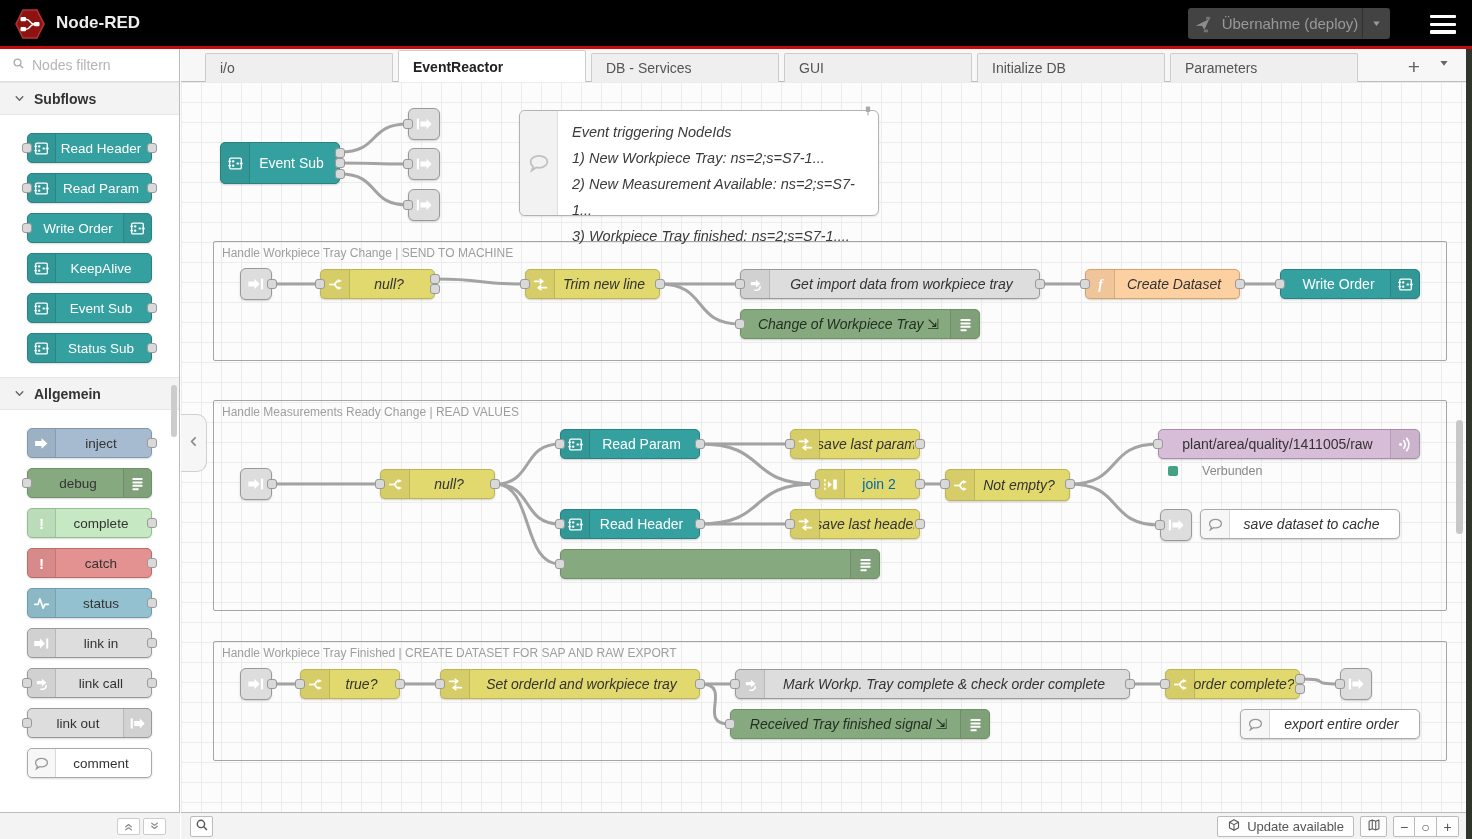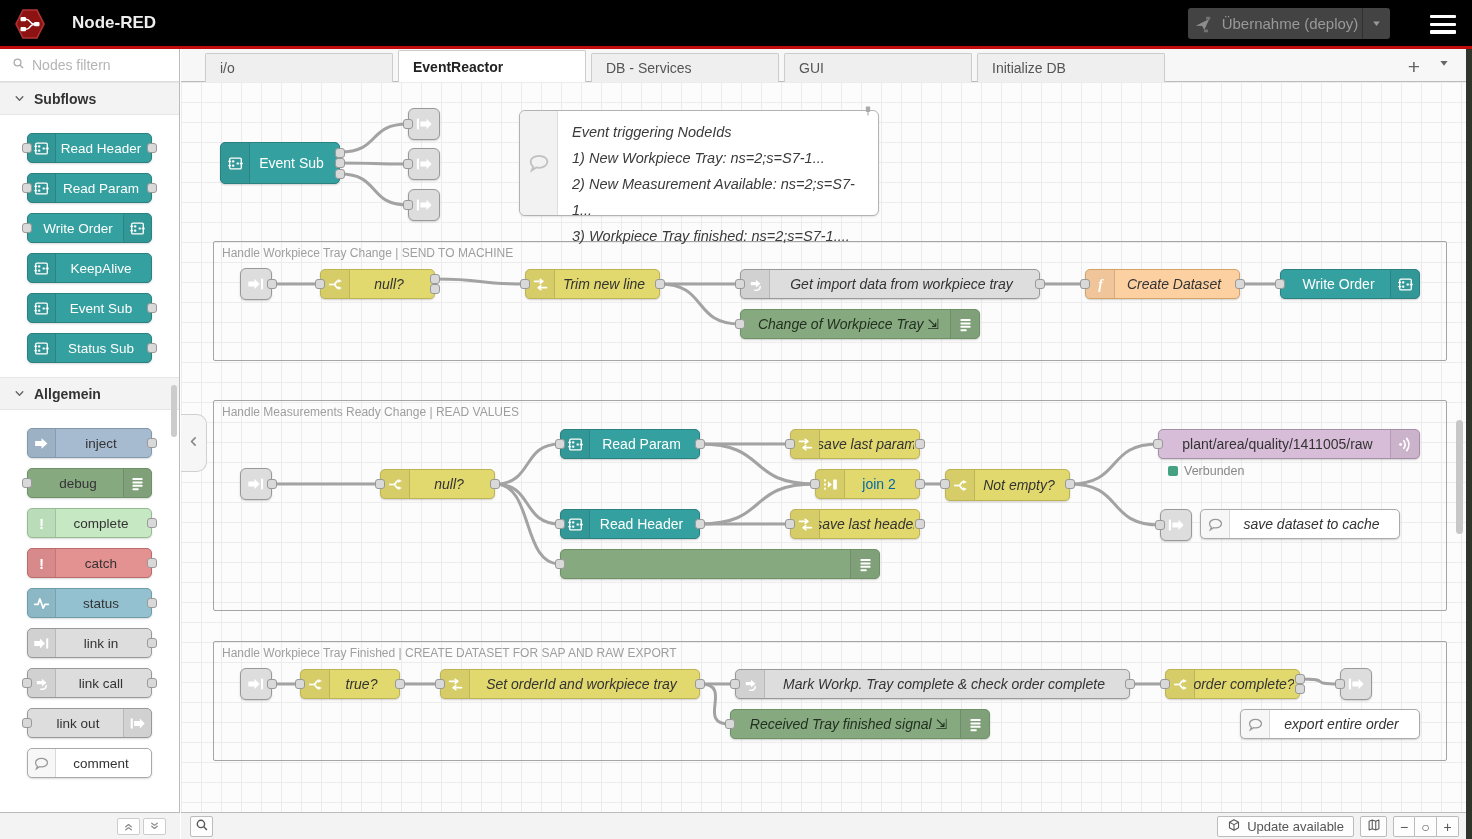--- a/index.html
+++ b/index.html
@@ -3,21 +3,21 @@
 <meta charset="utf-8">
 <style>
   * { box-sizing: border-box; margin: 0; padding: 0; }
   html,body { width:1472px; height:839px; overflow:hidden; }
   body { font-family:"Liberation Sans","DejaVu Sans",sans-serif; background:#fff; position:relative; }
 
   
   .header { position:absolute; left:0; top:0; width:1472px; height:49px; background:#000;
             border-bottom:3px solid #c20b0b; }
   .logo { position:absolute; left:15px; top:8px; width:30px; height:32px; }
-  .brand { position:absolute; left:56px; top:13px; color:#eee; font-size:17px; font-weight:bold;margin-left:16px; }
+  .brand { position:absolute; left:56px; top:13px; color:#eee; font-size:17px; font-weight:bold; }
   .deploy-btn { position:absolute; right:82px; top:8px; width:202px; height:31px; background:#434343;
                 border-radius:3px; display:flex; align-items:center; color:#999; }
   .deploy-icon { width:30px; display:flex; justify-content:center; color:#8d8d8d; }
   .deploy-icon svg { width:18px; height:18px; }
   .deploy-label { flex:1; text-align:center; font-size:15px; }
   .deploy-caret { width:28px; display:flex; justify-content:center; align-items:center; border-left:1px solid #303030; height:100%; color:#9a9a9a; }
   .deploy-caret svg { width:11px; height:11px; }
   .menu-btn { position:absolute; right:16px; top:15px; width:26px; height:19px; cursor:pointer; }
   .menu-btn span { display:block; width:26px; height:3.4px; background:#fff; border-radius:1px; margin-bottom:4.2px; }
 
@@ -76,21 +76,21 @@
              linear-gradient(#ececec 1px,transparent 1px) 0 0/20px 20px, #fcfcfc; }
   .wires { position:absolute; left:0; top:0; }
   .wires path { stroke:#a3a3a3; stroke-width:3; fill:none; stroke-linecap:round; }
   .group-box { position:absolute; border:1px solid #a5a5a5; border-radius:2px; }
   .group-title { position:absolute; top:4px; left:8px; font-size:12px; color:#9e9e9e; white-space:nowrap; }
   .fnode { position:absolute; border-radius:5px; border:1px solid; box-shadow:0 1px 2px rgba(0,0,0,.18); cursor:move; }
   .fnode .nlabel { font-size:14px; }
   .fnode .nicon-box { width:29px; }
   .link-sq .nicon-center { position:absolute; inset:0; display:flex; align-items:center; justify-content:center; color:#fff; }
   .link-sq .nicon-center svg { width:18px; height:18px; }
-  .node-status { position:absolute; display:flex; align-items:center; gap:6px; font-size:12.5px; color:#888; }
+  .node-status { position:absolute; display:flex; align-items:center; gap:24px; font-size:12.5px; color:#888; }
   .status-dot { width:10px; height:10px; border-radius:2px; }
   .info-box { position:absolute; background:#fff; border:1px solid #b3b3b3; border-radius:6px; box-shadow:0 1px 2px rgba(0,0,0,.1); }
   .info-strip { position:absolute; left:0; top:0; bottom:0; width:38px; background:#f2f2f2; border-right:1px solid #ddd;
                 border-radius:6px 0 0 6px; display:flex; align-items:center; justify-content:center; color:#c0c0c0; }
   .info-strip svg { width:24px; height:24px; }
   .info-content { position:absolute; left:52px; top:8px; right:6px; font-size:14.5px; font-style:italic; color:#3a3a3a; line-height:26px; }
   .info-pin { position:absolute; right:4px; top:-8px; color:#aaa; }
   .info-pin svg { width:12px; height:12px; }
   .palette-toggle { position:absolute; left:0; top:332px; width:26px; height:58px; background:#f6f6f6; border:1px solid #d0d0d0;
                     border-left:none; border-radius:0 10px 10px 0; display:flex; align-items:center; justify-content:center;
@@ -425,20 +425,21 @@
   <span class="tab-caret">
     <svg viewBox="0 0 20 20">
         <path d="M4 6.5h12l-6 8z" fill="currentColor"></path>
       </svg>
   </span>
 <div class="tab" style="left: 24px;">i/o</div>
     <div class="tab active" style="left: 217px;">EventReactor</div>
     <div class="tab" style="left: 410px;">DB - Services</div>
     <div class="tab" style="left: 603px;">GUI</div>
     <div class="tab" style="left: 796px;">Initialize DB</div>
+    <div class="tab" style="left: 989px;">Parameters</div>
   </div>
 
 <div class="stage">
   <div class="palette-toggle">
     <span><svg viewBox="0 0 20 20" fill="none" stroke="currentColor" stroke-width="2.6" stroke-linecap="round" stroke-linejoin="round">
           <path d="M12.5 4.5 L7 10 L12.5 15.5"></path>
         </svg></span>
   </div>
   <div class="canvas-scrollthumb"></div>
 <div class="group-box" style="left: 32px; top: 159px; width: 1234px; height: 120px;">

